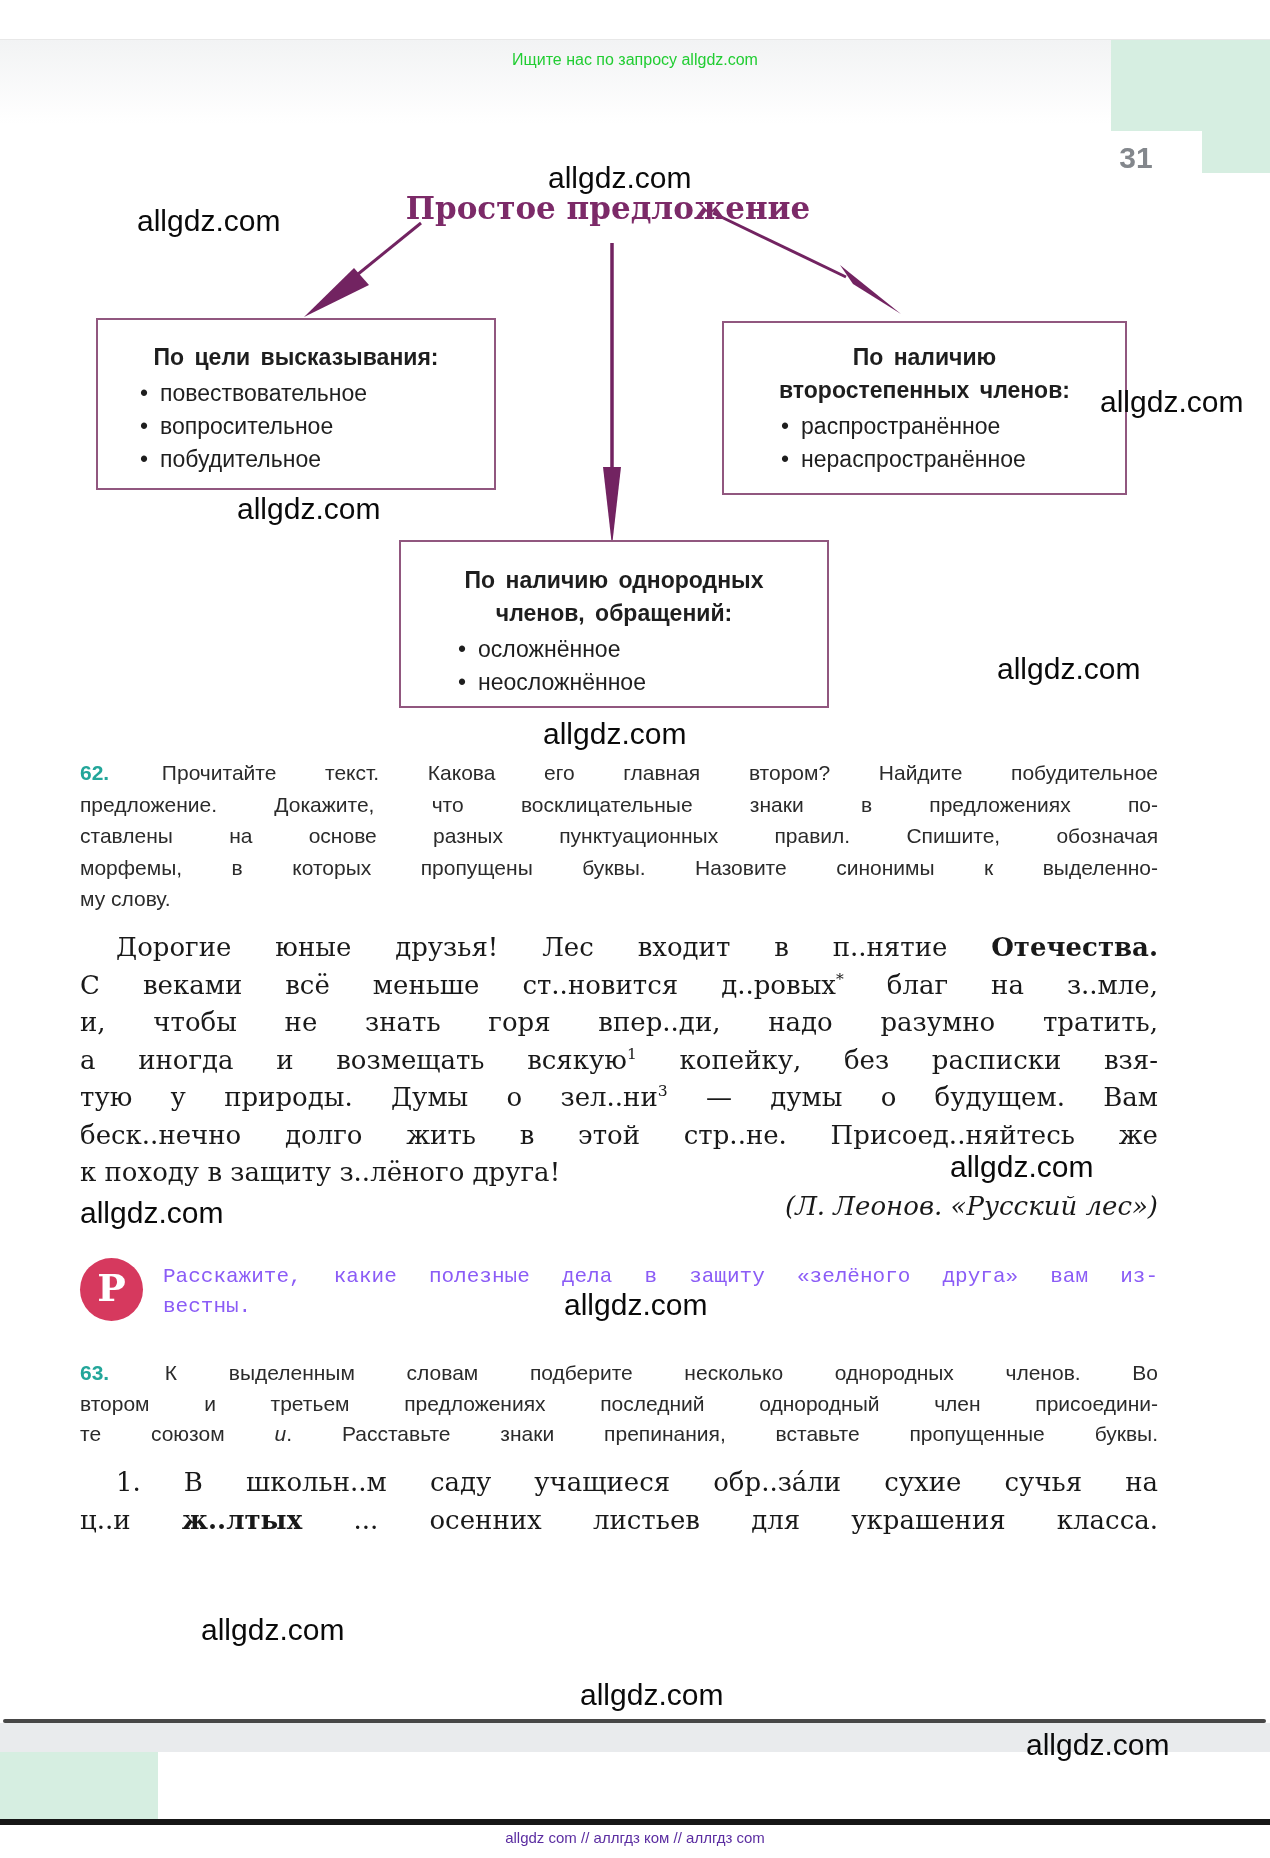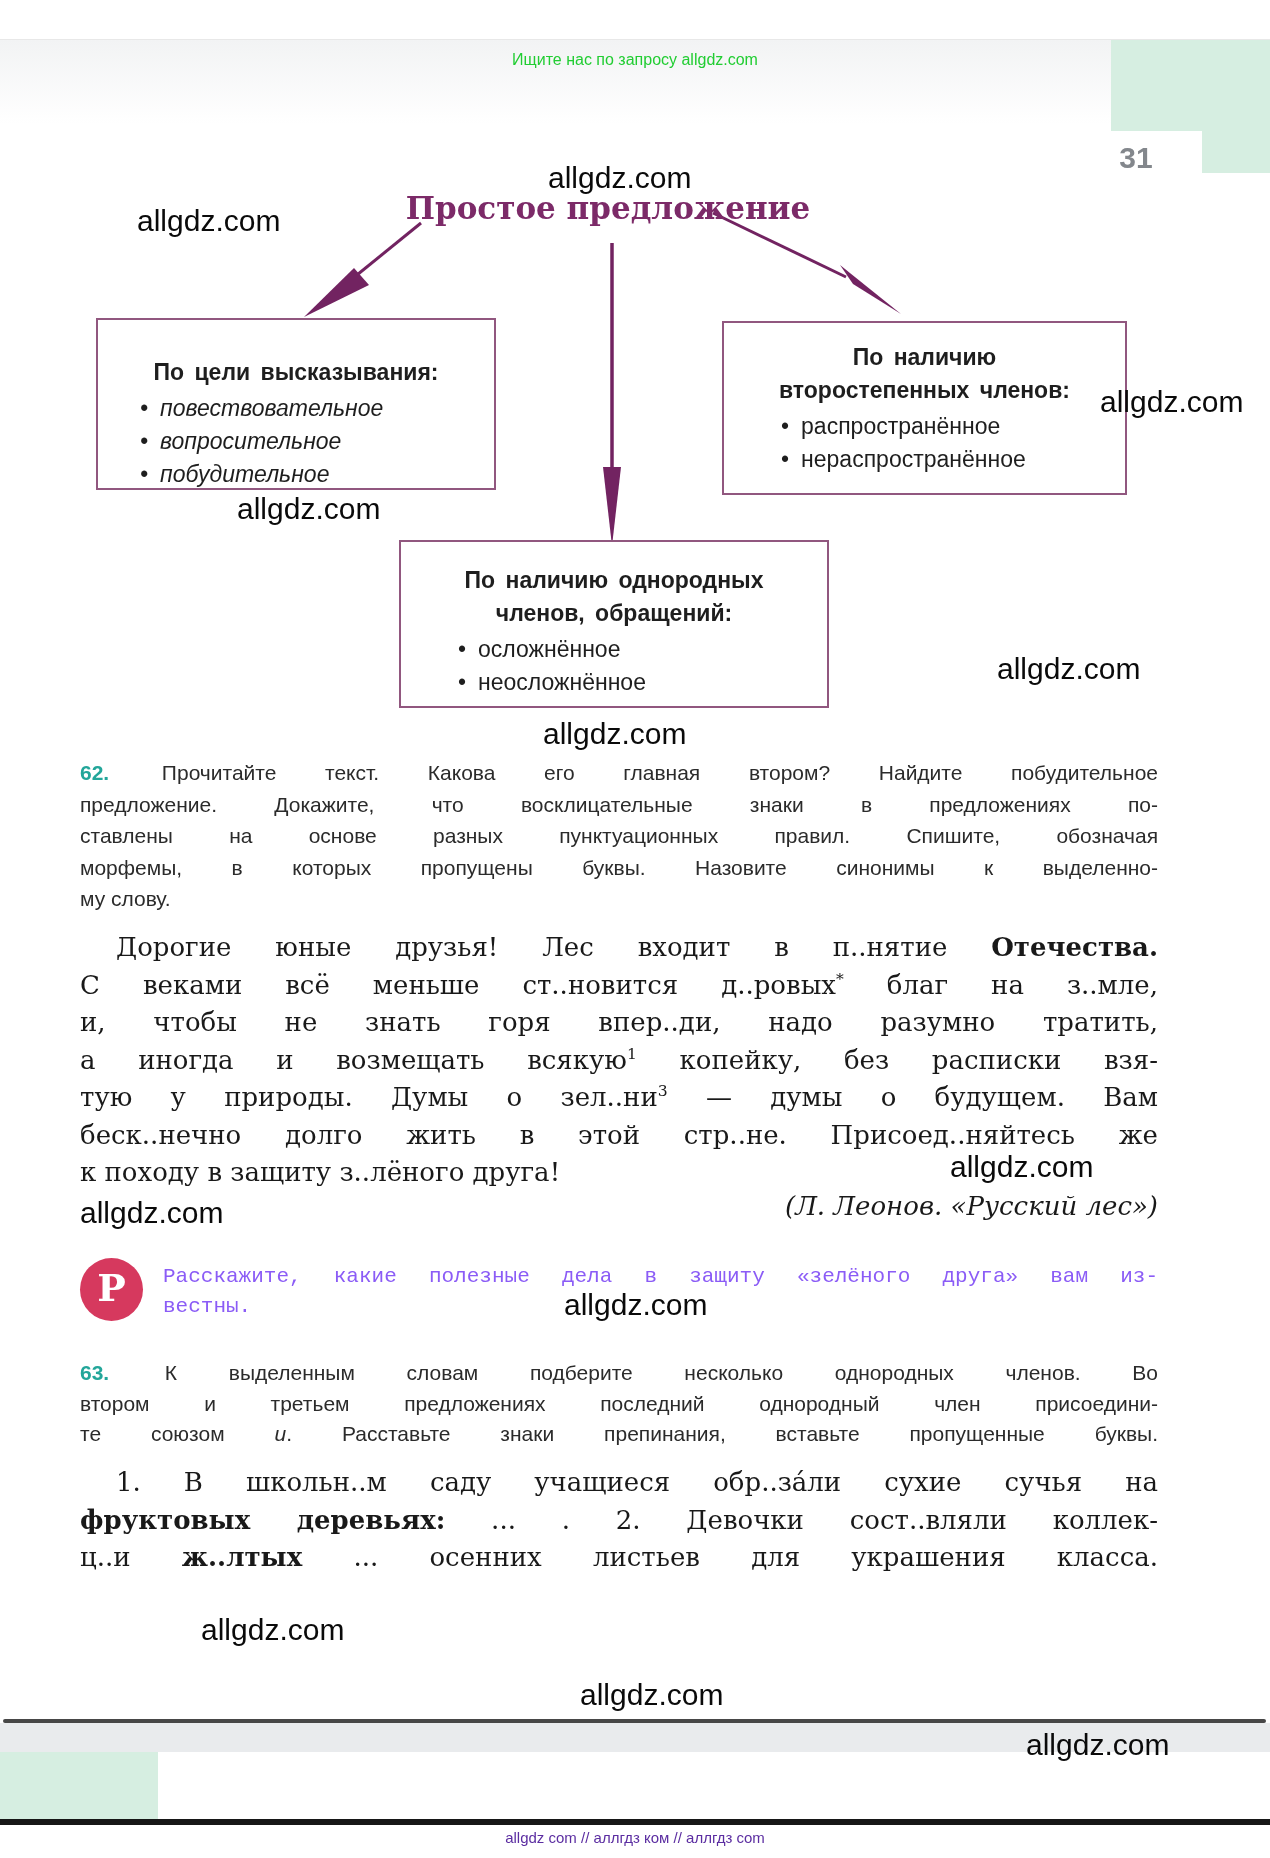--- a/index.html
+++ b/index.html
@@ -37,28 +37,28 @@
     font-size: 31px; font-weight: bold; color: #7c2a68; z-index: 2;
     font-family: "DejaVu Serif", "Liberation Serif", serif;
   }
 
   #arrows { position: absolute; left: 0; top: 0; width: 1270px; height: 760px; z-index: 1; }
 
   .cbox {
     position: absolute; background: #fff; border: 2px solid #91577f;
     z-index: 2; color: #1e1e1e;
   }
-  #cbox-1 { left: 96px;  top: 318px; width: 400px; height: 172px; padding-top: 36px; }
+  #cbox-1 { left: 96px;  top: 318px; width: 400px; height: 172px; padding-top: 21px; }
   #cbox-2 { left: 722px; top: 321px; width: 405px; height: 174px; padding-top: 18px; }
   #cbox-3 { left: 399px; top: 540px; width: 430px; height: 168px; padding-top: 22px; }
   .cbox .hdr { text-align: center; font-weight: bold; font-size: 23px; line-height: 33px; word-spacing: 4px; }
   .cbox .items { margin-top: 3px; }
   .cbox .item { font-size: 23px; line-height: 33px; }
   .cbox .item::before { content: "•"; margin-right: 12px; }
-  #cbox-1 .item { padding-left: 42px; font-style: italic; }
+  #cbox-1 .item { padding-left: 42px; }
   #cbox-2 .item, #cbox-3 .item { padding-left: 57px; }
 
   .textblock { position: absolute; left: 80px; width: 1078px; z-index: 2; }
   #ex62 { top: 757px; font-size: 21px; line-height: 31.6px; color: #2b2b2b; }
   #passage {
     top: 929px; font-size: 26px; line-height: 37.5px; color: #191919;
     font-family: "DejaVu Serif", "Liberation Serif", serif;
   }
   #passage .line:first-child { text-indent: 36px; }
   #attribution {
@@ -182,21 +182,20 @@
   </div>
 
 <div id="ex63" class="textblock">
     <div class="line j"><span class="num">63.</span><span> К выделенным словам подберите несколько однородных членов. Во</span></div>
     <div class="line j"><span>втором и третьем предложениях последний однородный член присоедини-</span></div>
     <div class="line j"><span>те союзом </span><span class="i">и</span><span>. Расставьте знаки препинания, вставьте пропущенные буквы.</span></div>
   </div>
 
 <div id="sentences" class="textblock serif">
     <div class="line j"><span>1. В школьн..м саду учащиеся обр..за́ли сухие сучья на</span></div>
-    <div class="line j"><span class="b">фруктовых деревьях:</span><span> ... . 2. Девочки сост..вляли коллек-</span></div>
     <div class="line j"><span>ц..и </span><span class="b">ж..лтых</span><span> ... осенних листьев для украшения класса.</span></div>
   </div>
 
 <div class="wm" style="left:548px;  top:161px;">allgdz.com</div>
 <div class="wm" style="left:137px;  top:204px;">allgdz.com</div>
 <div class="wm" style="left:1100px; top:385px;">allgdz.com</div>
 <div class="wm" style="left:237px;  top:492px;">allgdz.com</div>
 <div class="wm" style="left:997px;  top:652px;">allgdz.com</div>
 <div class="wm" style="left:543px;  top:717px;">allgdz.com</div>
 <div class="wm" style="left:950px;  top:1150px;">allgdz.com</div>

